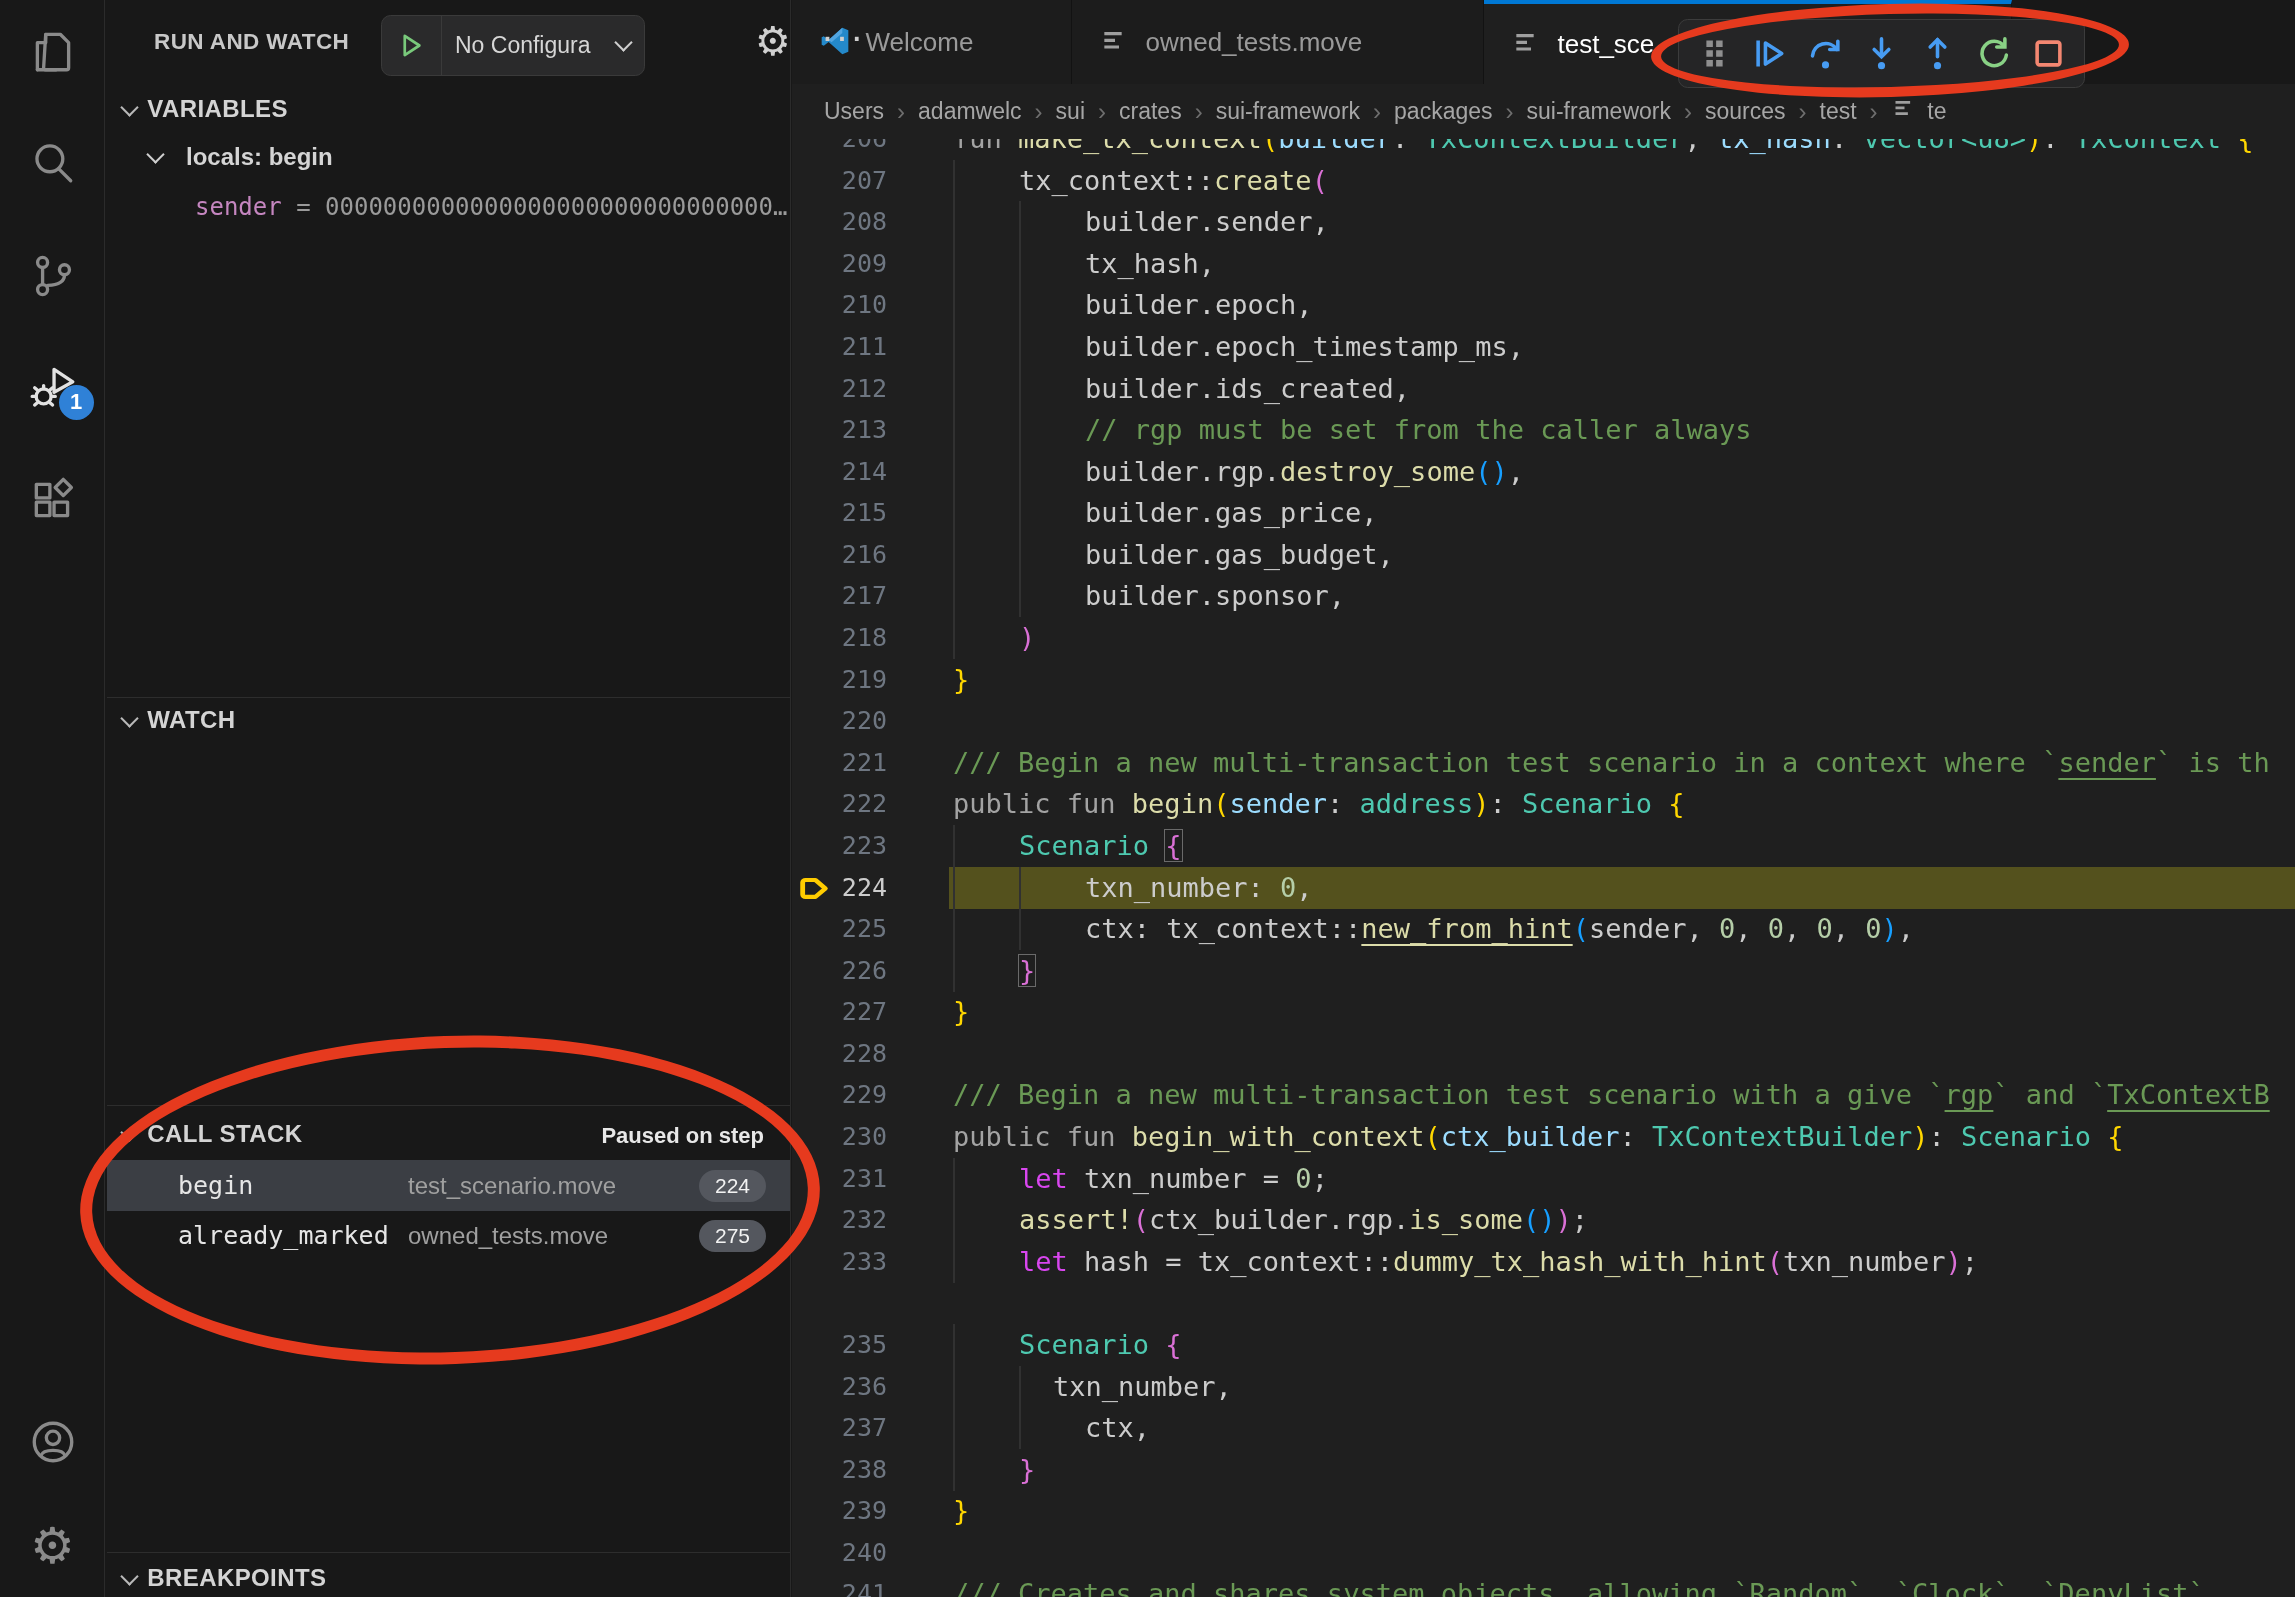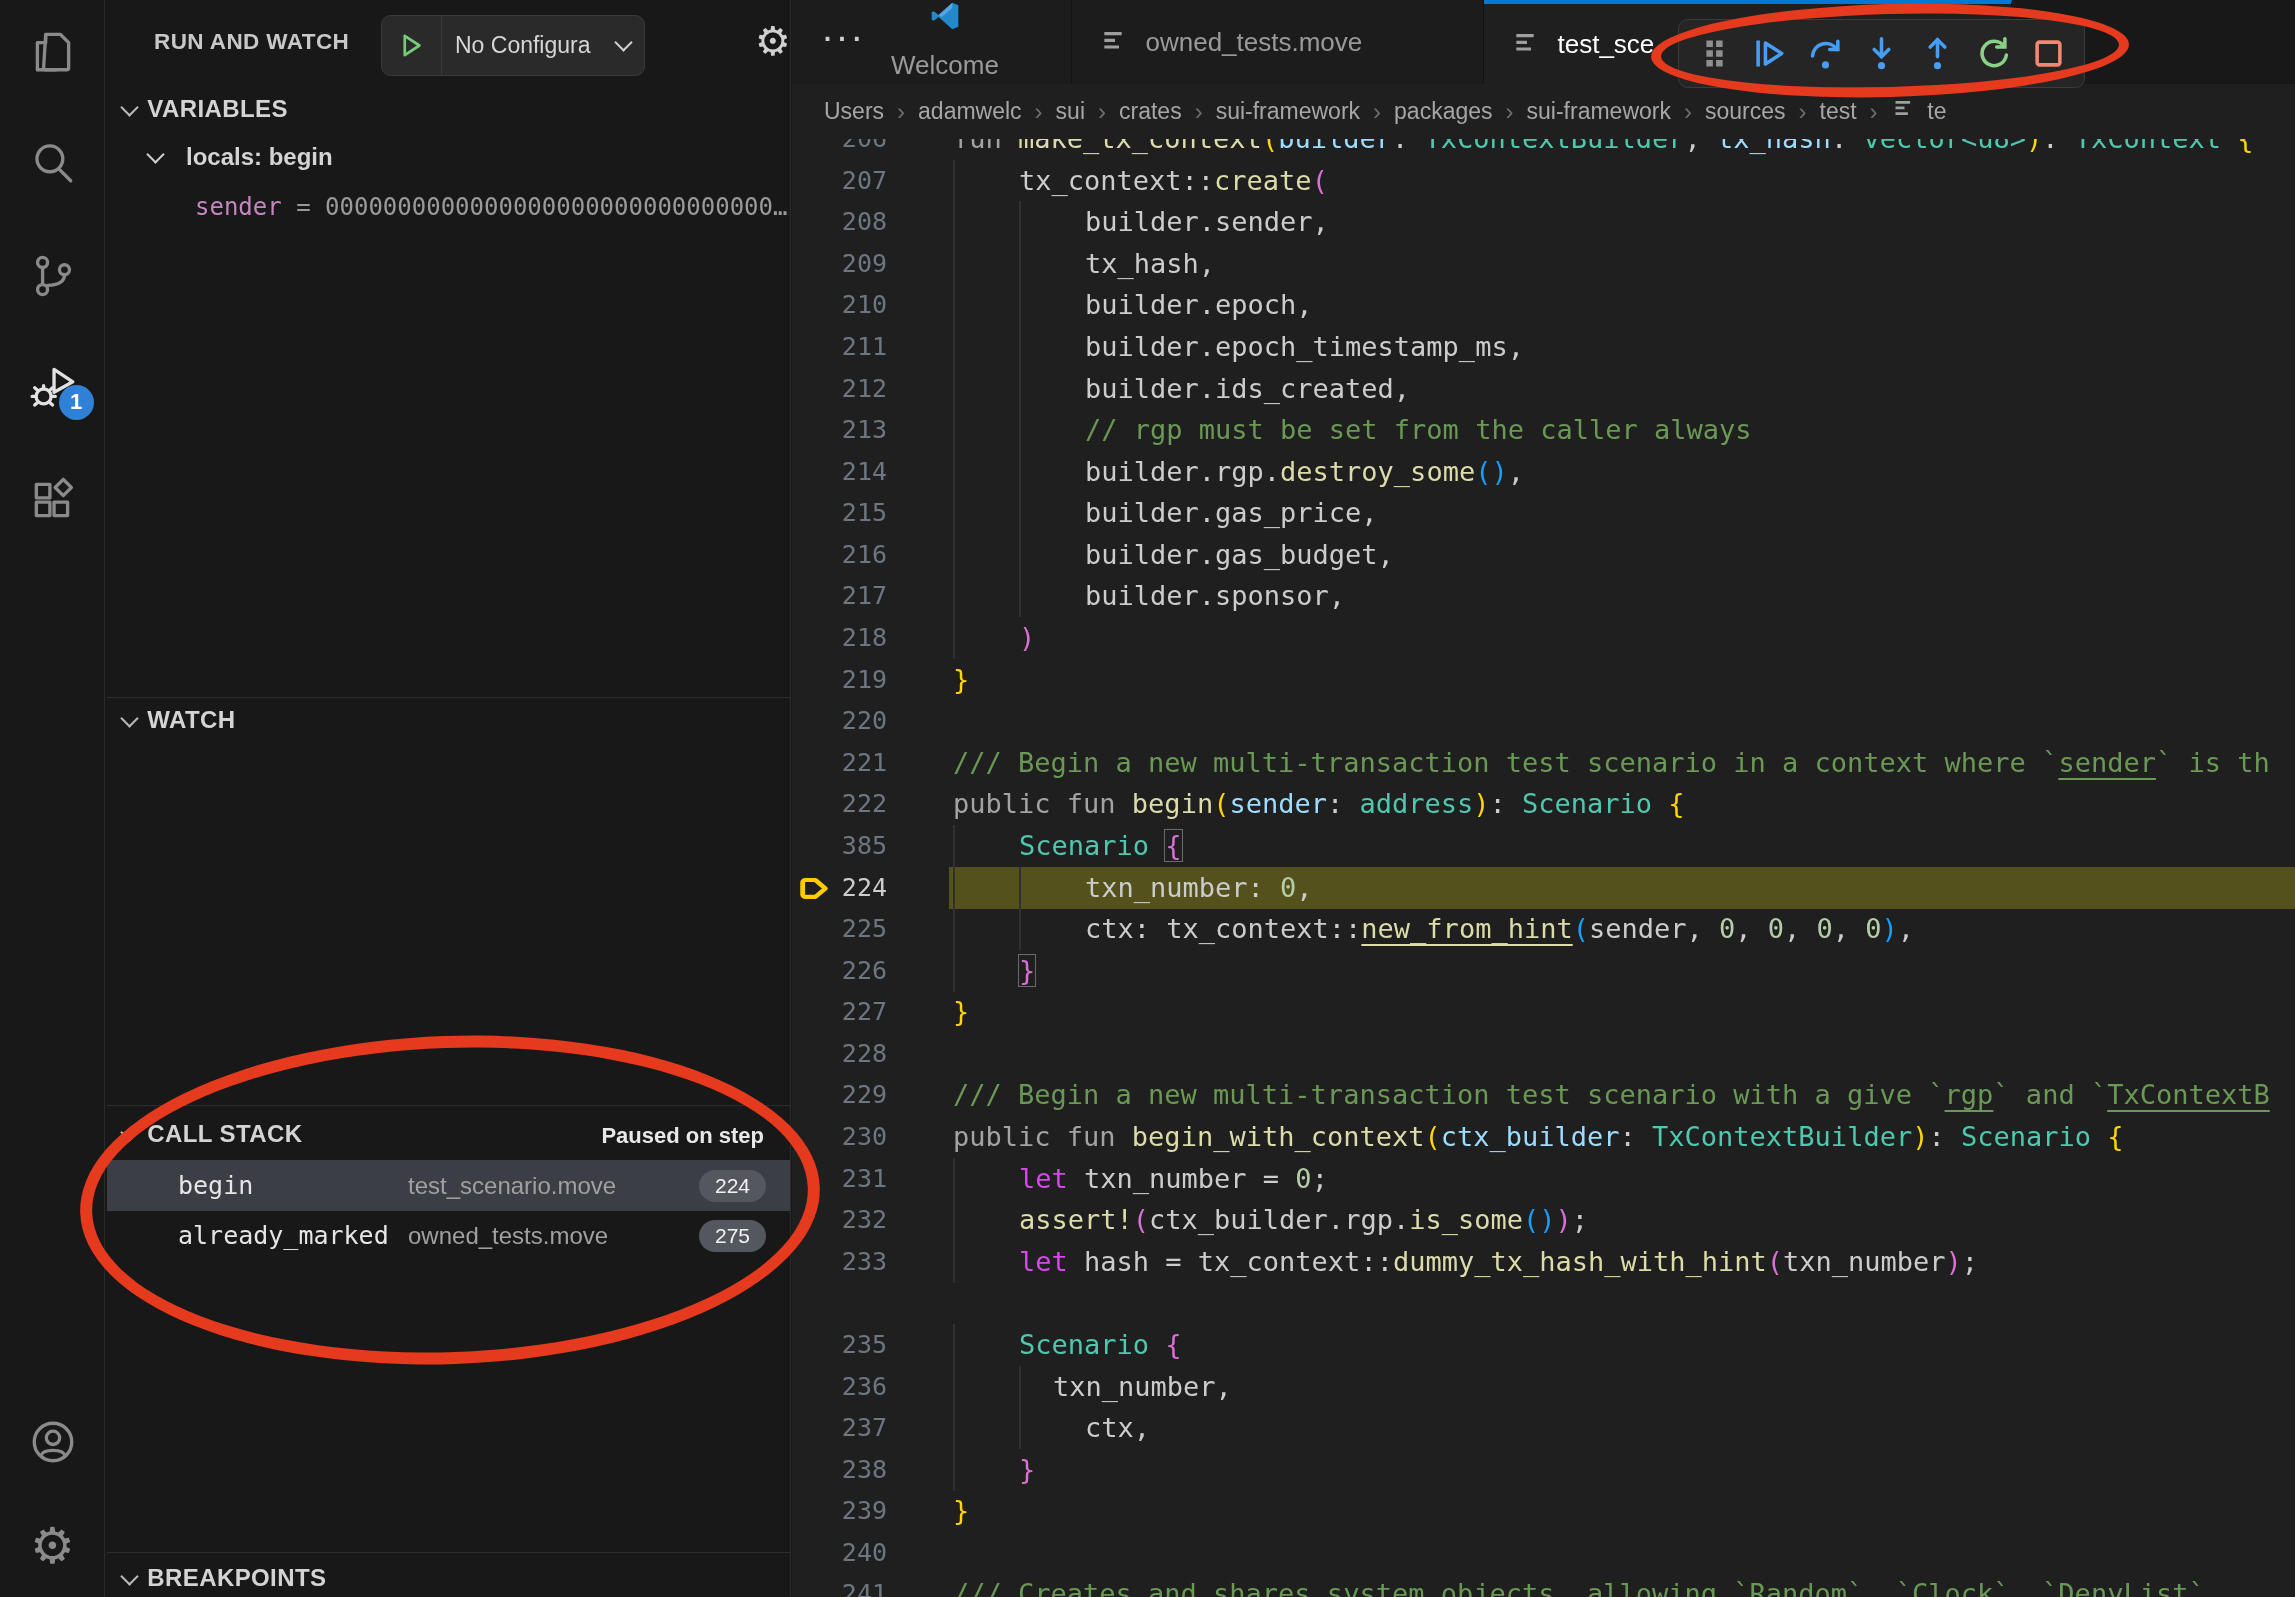--- a/index.html
+++ b/index.html
@@ -205,21 +205,21 @@
 
     <div class="sect-div" style="top:1552px"></div>
     <div class="sect-head" style="top:1564px">
       <span class="chev"></span>
       <span class="sect-label">BREAKPOINTS</span>
     </div>
   </aside>
 
   <main id="editor">
     <div id="tabbar">
-        <div class="tab" style="width: 280px; flex-direction: column;">
+        <div class="tab" style="width: 280px;">
           <span><svg viewBox="0 0 24 24">
               <path fill="#2489ca" d="M17.5 2 7.2 11.2 3.6 8.4 2 9.2v5.6l1.6.8 3.6-2.8L17.5 22l4.5-2V4z"></path>
               <path fill="#52a5e0" d="M17.5 2 7.2 11.2l2.2 1.8L17.5 6z"></path>
             </svg></span>
           <span class="tlabel">Welcome</span>
         </div>
         <div class="tab" style="width: 412px;">
           <span><svg viewBox="0 0 24 24" stroke="#9f9f9f" stroke-width="2.4" fill="none">
               <path d="M4 6.5h13M4 11.5h8M4 16.5h11"></path>
             </svg></span>
@@ -342,21 +342,21 @@
         <div class="cline" style="top: 603px;">
           <span class="cl-num mono">221</span>
           <span class="cl-code mono" style="padding-left:0px"><span class="tk-cm">/// Begin a new multi-transaction test scenario in a context where `</span><span class="tk-cmu">sender</span><span class="tk-cm">` is th</span></span>
         </div>
         <div class="cline" style="top: 644px;">
           <span class="cl-num mono">222</span>
           <span class="cl-code mono" style="padding-left:0px"><span class="tk-kw">public</span><span class="tk-tx"> </span><span class="tk-kw">fun</span><span class="tk-tx"> </span><span class="tk-fn">begin</span><span class="tk-p1">(</span><span class="tk-pa">sender</span><span class="tk-tx">: </span><span class="tk-ty">address</span><span class="tk-p1">)</span><span class="tk-tx">: </span><span class="tk-ty">Scenario</span><span class="tk-p1"> {</span></span>
         </div>
         <div class="cline" style="top: 686px;">
           <div class="cl-guide" style="left:161px"></div>
-          <span class="cl-num mono">385</span>
+          <span class="cl-num mono">223</span>
           <span class="cl-code mono" style="padding-left:66px"><span class="tk-ty">Scenario</span><span class="tk-tx"> </span><span class="tk-p2 tk-bx">{</span></span>
         </div>
         <div class="cline" style="top: 728px;">
           <div class="cl-hl"></div>
           <div class="cl-guide" style="left:161px"></div>
           <div class="cl-guide" style="left:227px"></div>
           <svg class="cl-marker" viewBox="0 0 24 24">
             <path d="M4 7a2 2 0 0 1 2-2h7l7 7-7 7H6a2 2 0 0 1-2-2z" transform="scale(1,0.85) translate(0,2.5)" fill="none" stroke="#ffcc00" stroke-width="3.4" stroke-linejoin="round"></path>
           </svg>
           <span class="cl-num mono cur">224</span>

